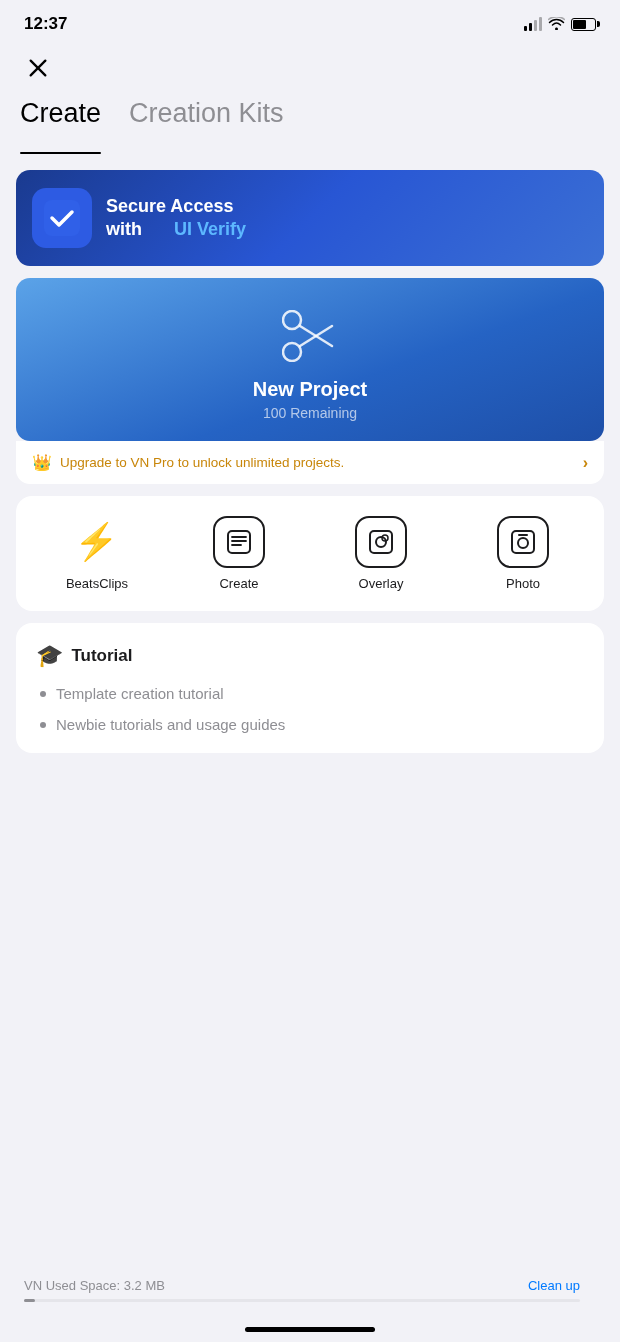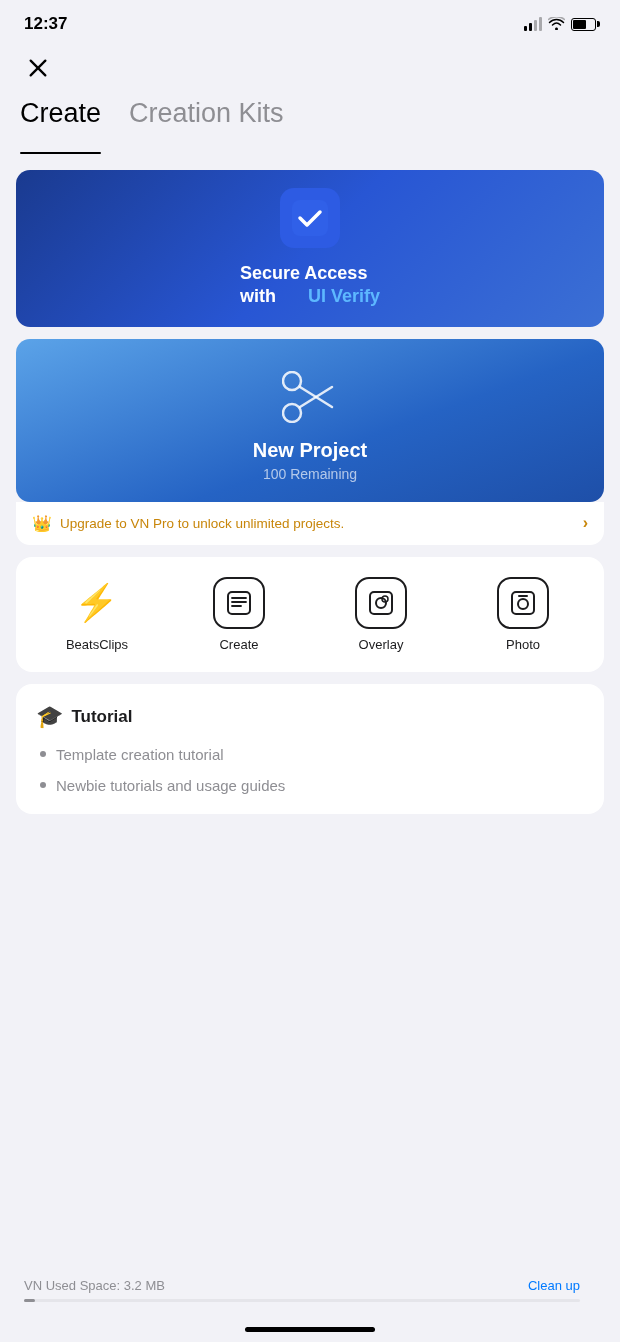--- a/index.html
+++ b/index.html
@@ -134,21 +134,20 @@
 
     
     .ad-banner {
       background: linear-gradient(135deg, #1a3a8f 0%, #2856d4 50%, #3b6fd4 100%);
       border-radius: 14px;
       padding: 18px 16px;
       display: flex;
       align-items: center;
       gap: 14px;
       margin-bottom: 12px;
-      flex-direction: column;
     }
     .ad-icon {
       width: 60px;
       height: 60px;
       background: #2d5be3;
       border-radius: 14px;
       display: flex;
       align-items: center;
       justify-content: center;
       flex-shrink: 0;

